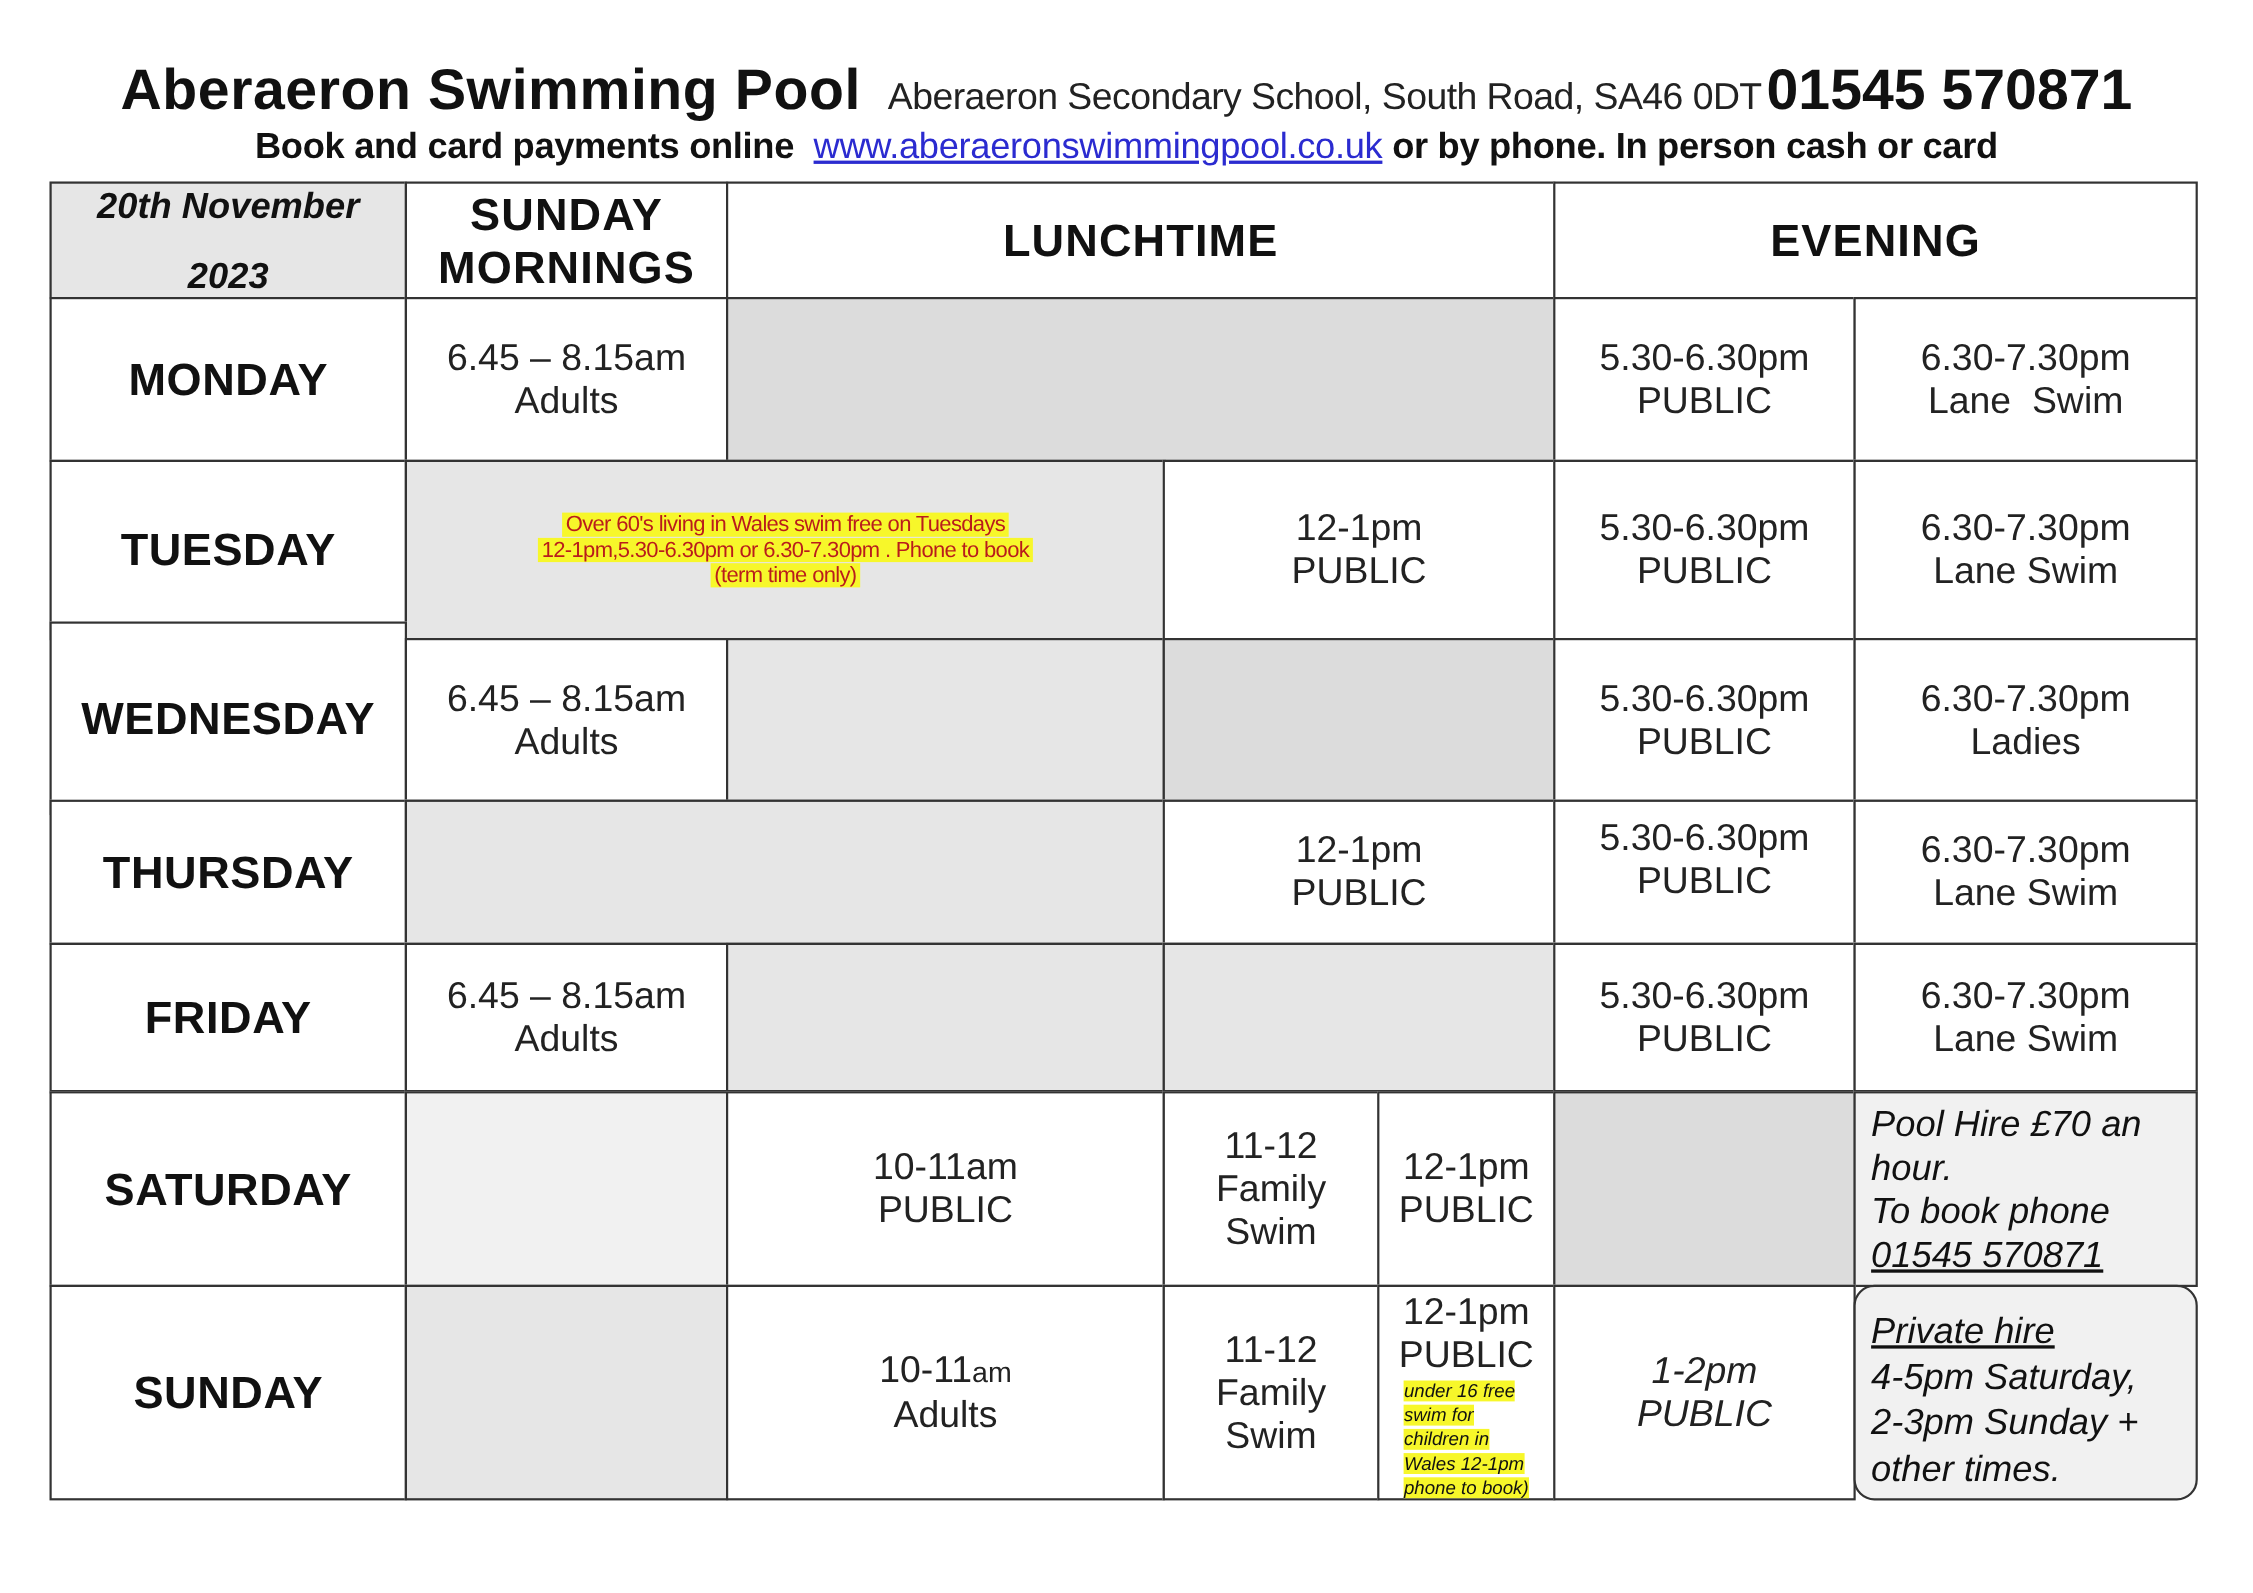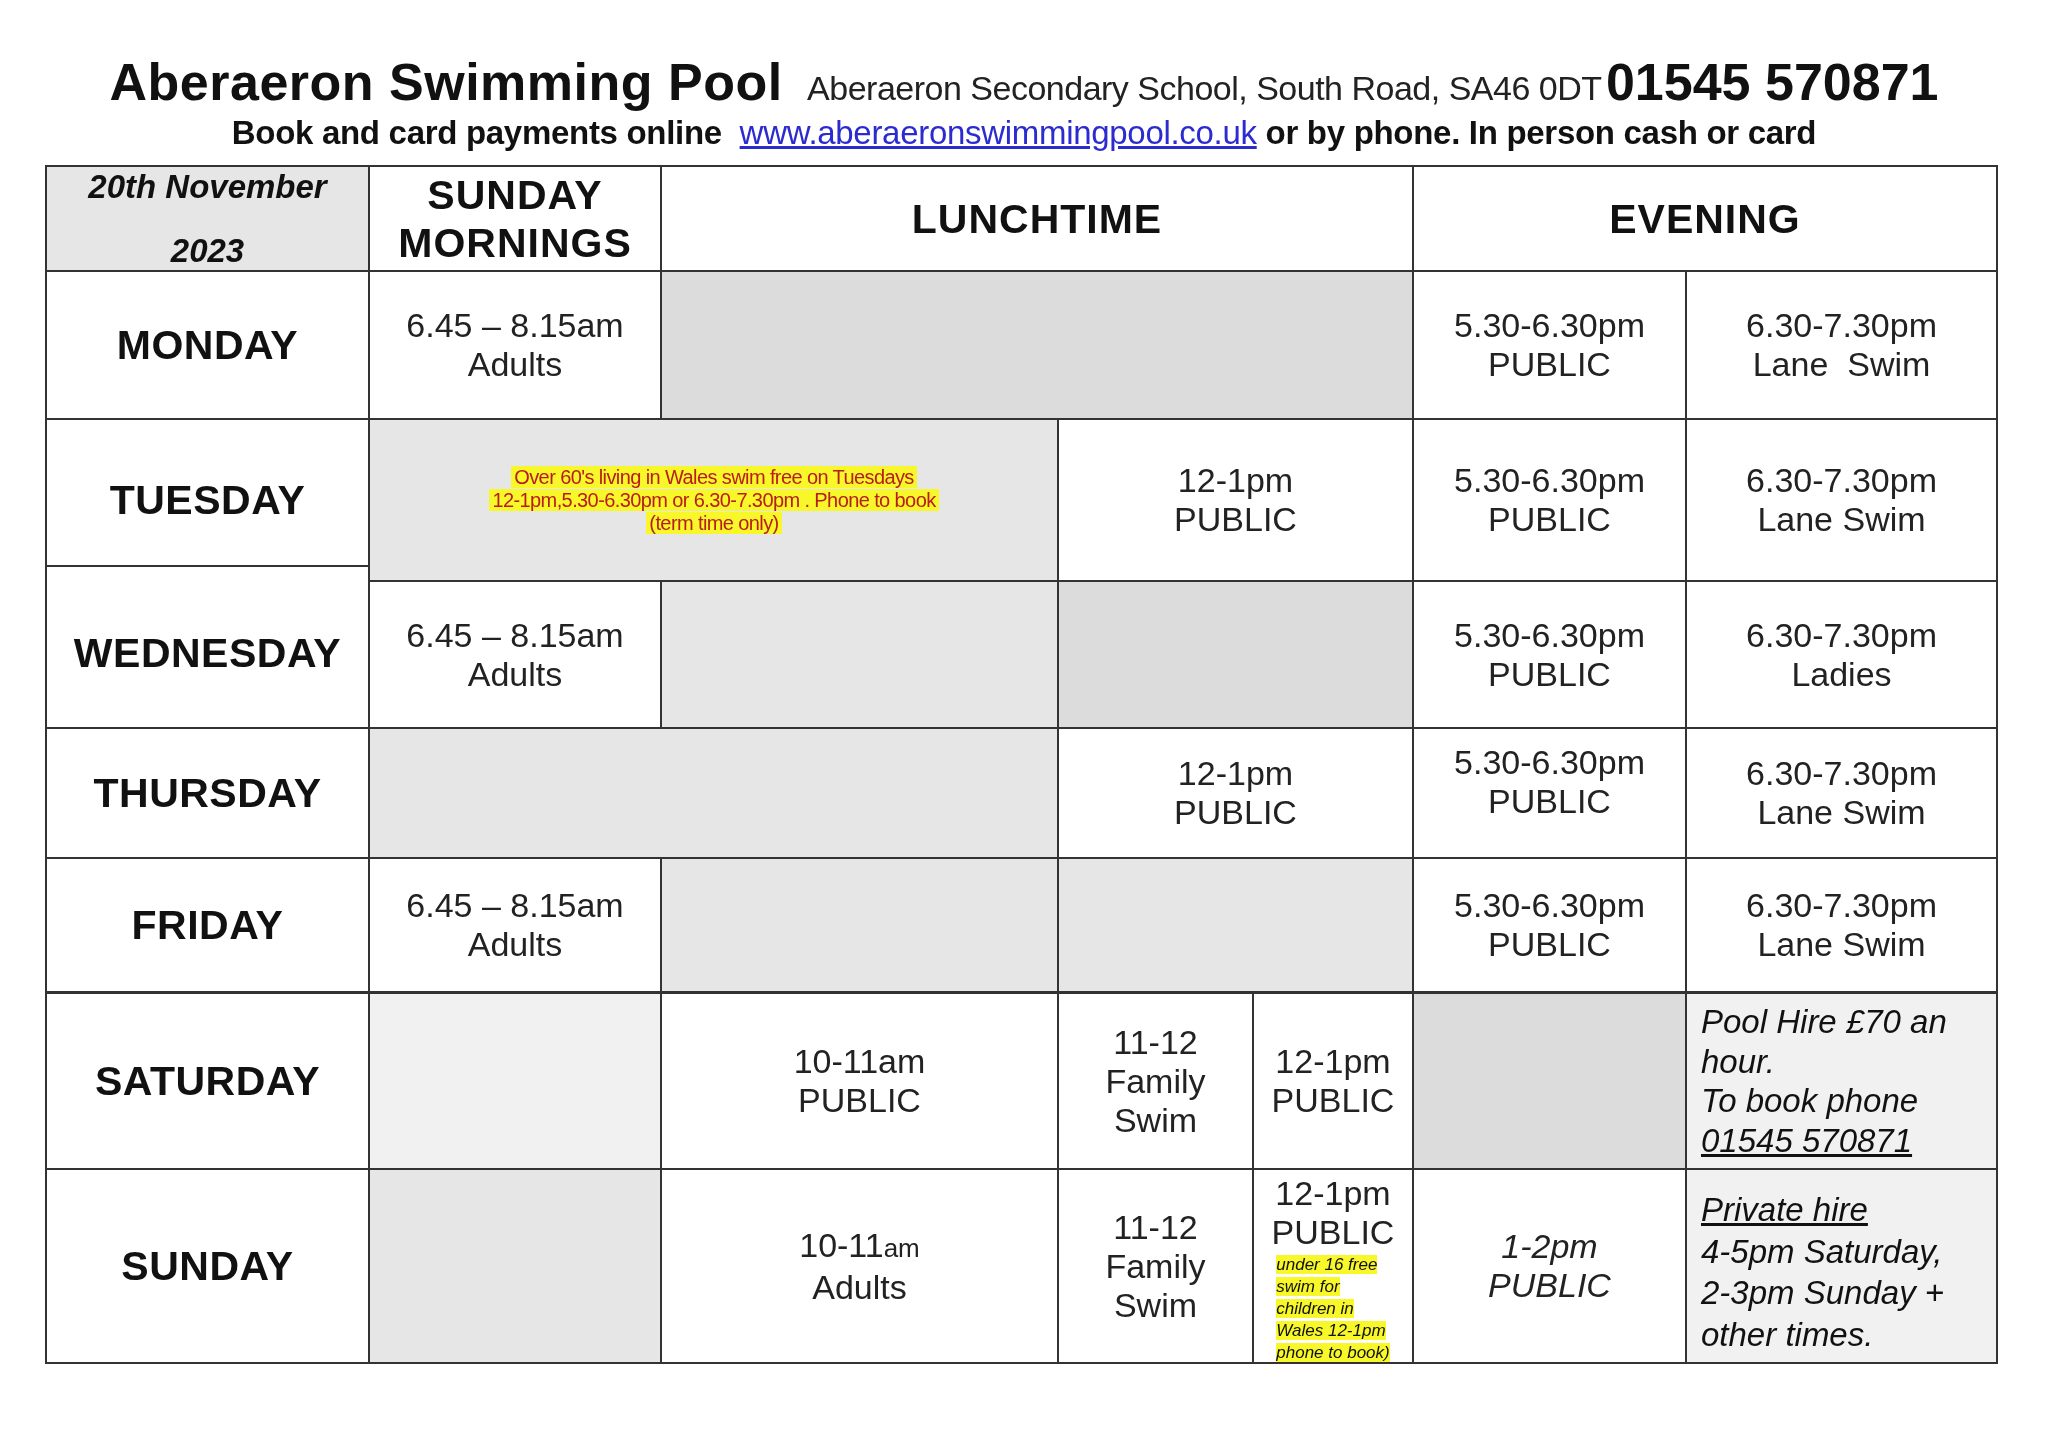--- a/index.html
+++ b/index.html
@@ -179,18 +179,18 @@
     <div><span>swim for</span></div>
     <div><span>children in</span></div>
     <div><span>Wales 12-1pm</span></div>
     <div><span>phone to book)</span></div>
   </div>
 </div>
 <div class="cell w" style="left:1412px; top:1168px; width:275px; height:196px;font-style:italic;">
   <div class="slot">1-2pm</div>
   <div class="slot">PUBLIC</div>
 </div>
-<div class="cell g3 side" style="left:1685px; top:1168px; width:313px; height:196px; padding-top:20px;">
+<div class="cell g3 side" style="left:1685px; top:1168px; width:313px; height:196px; padding-top:20px;border-radius:19px;">
   <div class="u">Private hire</div>
   <div>4-5pm Saturday,</div>
   <div>2-3pm Sunday +</div>
   <div>other times.</div>
 </div>
 
 </body></html>

